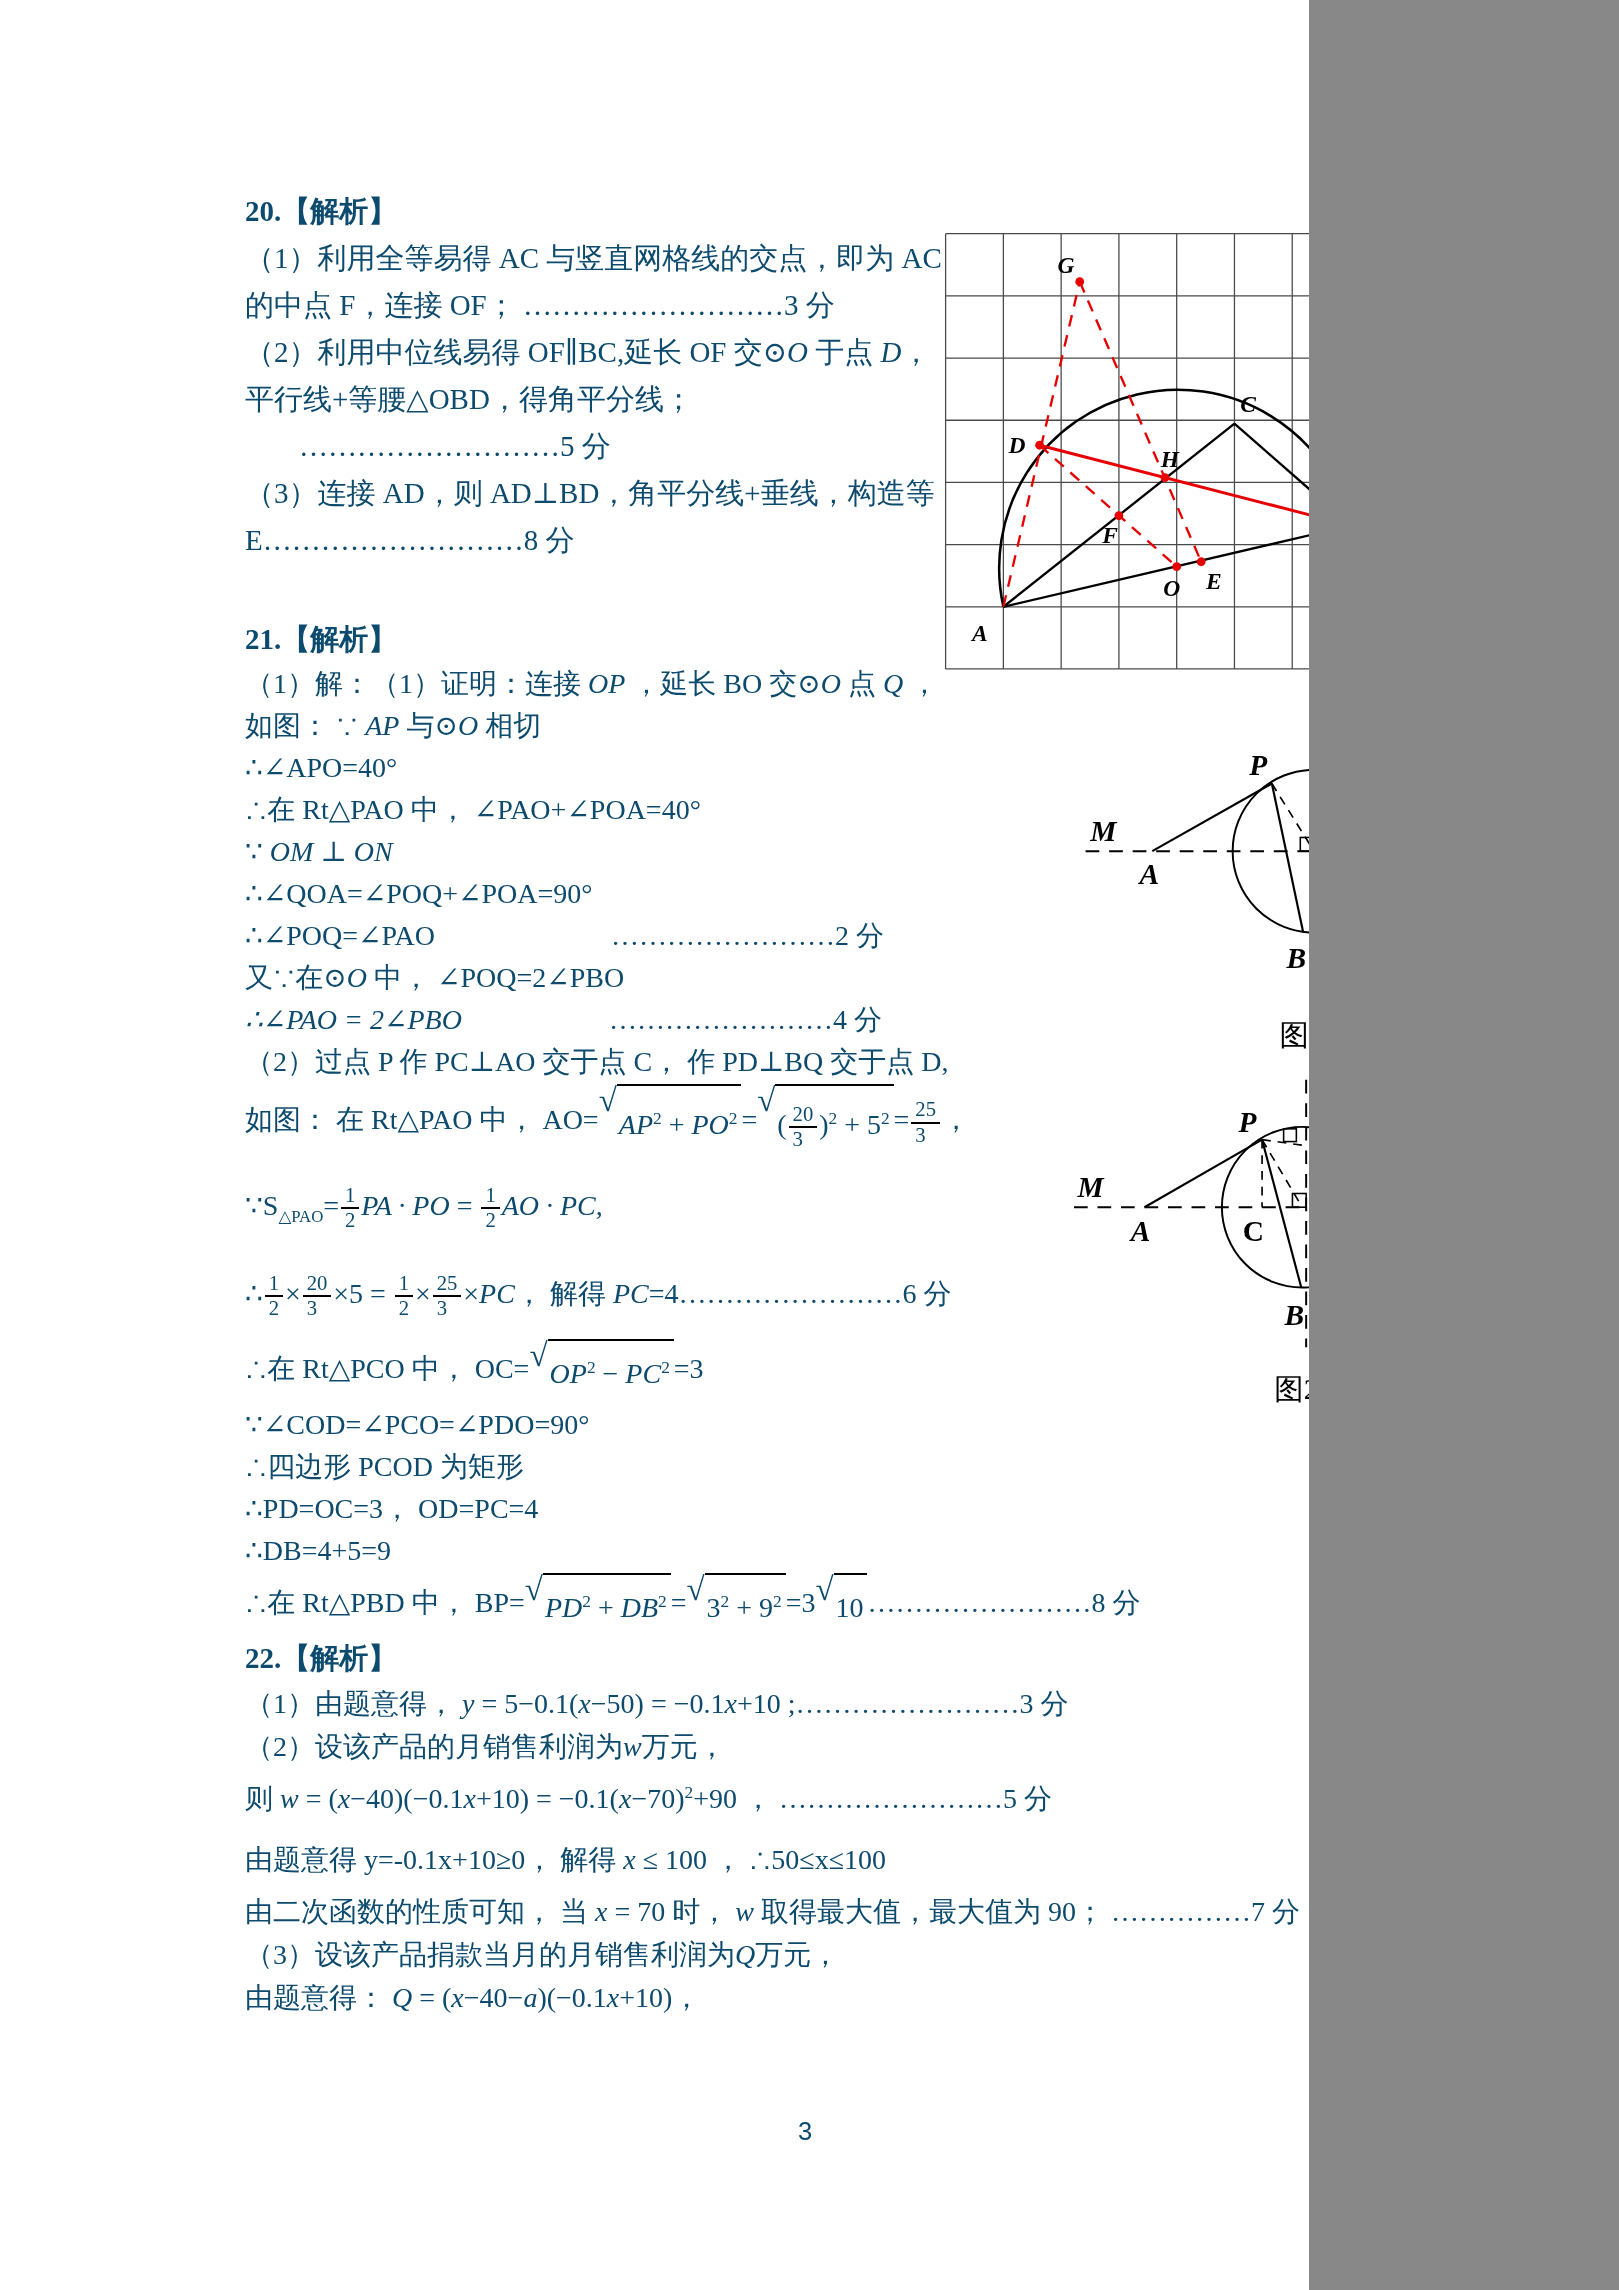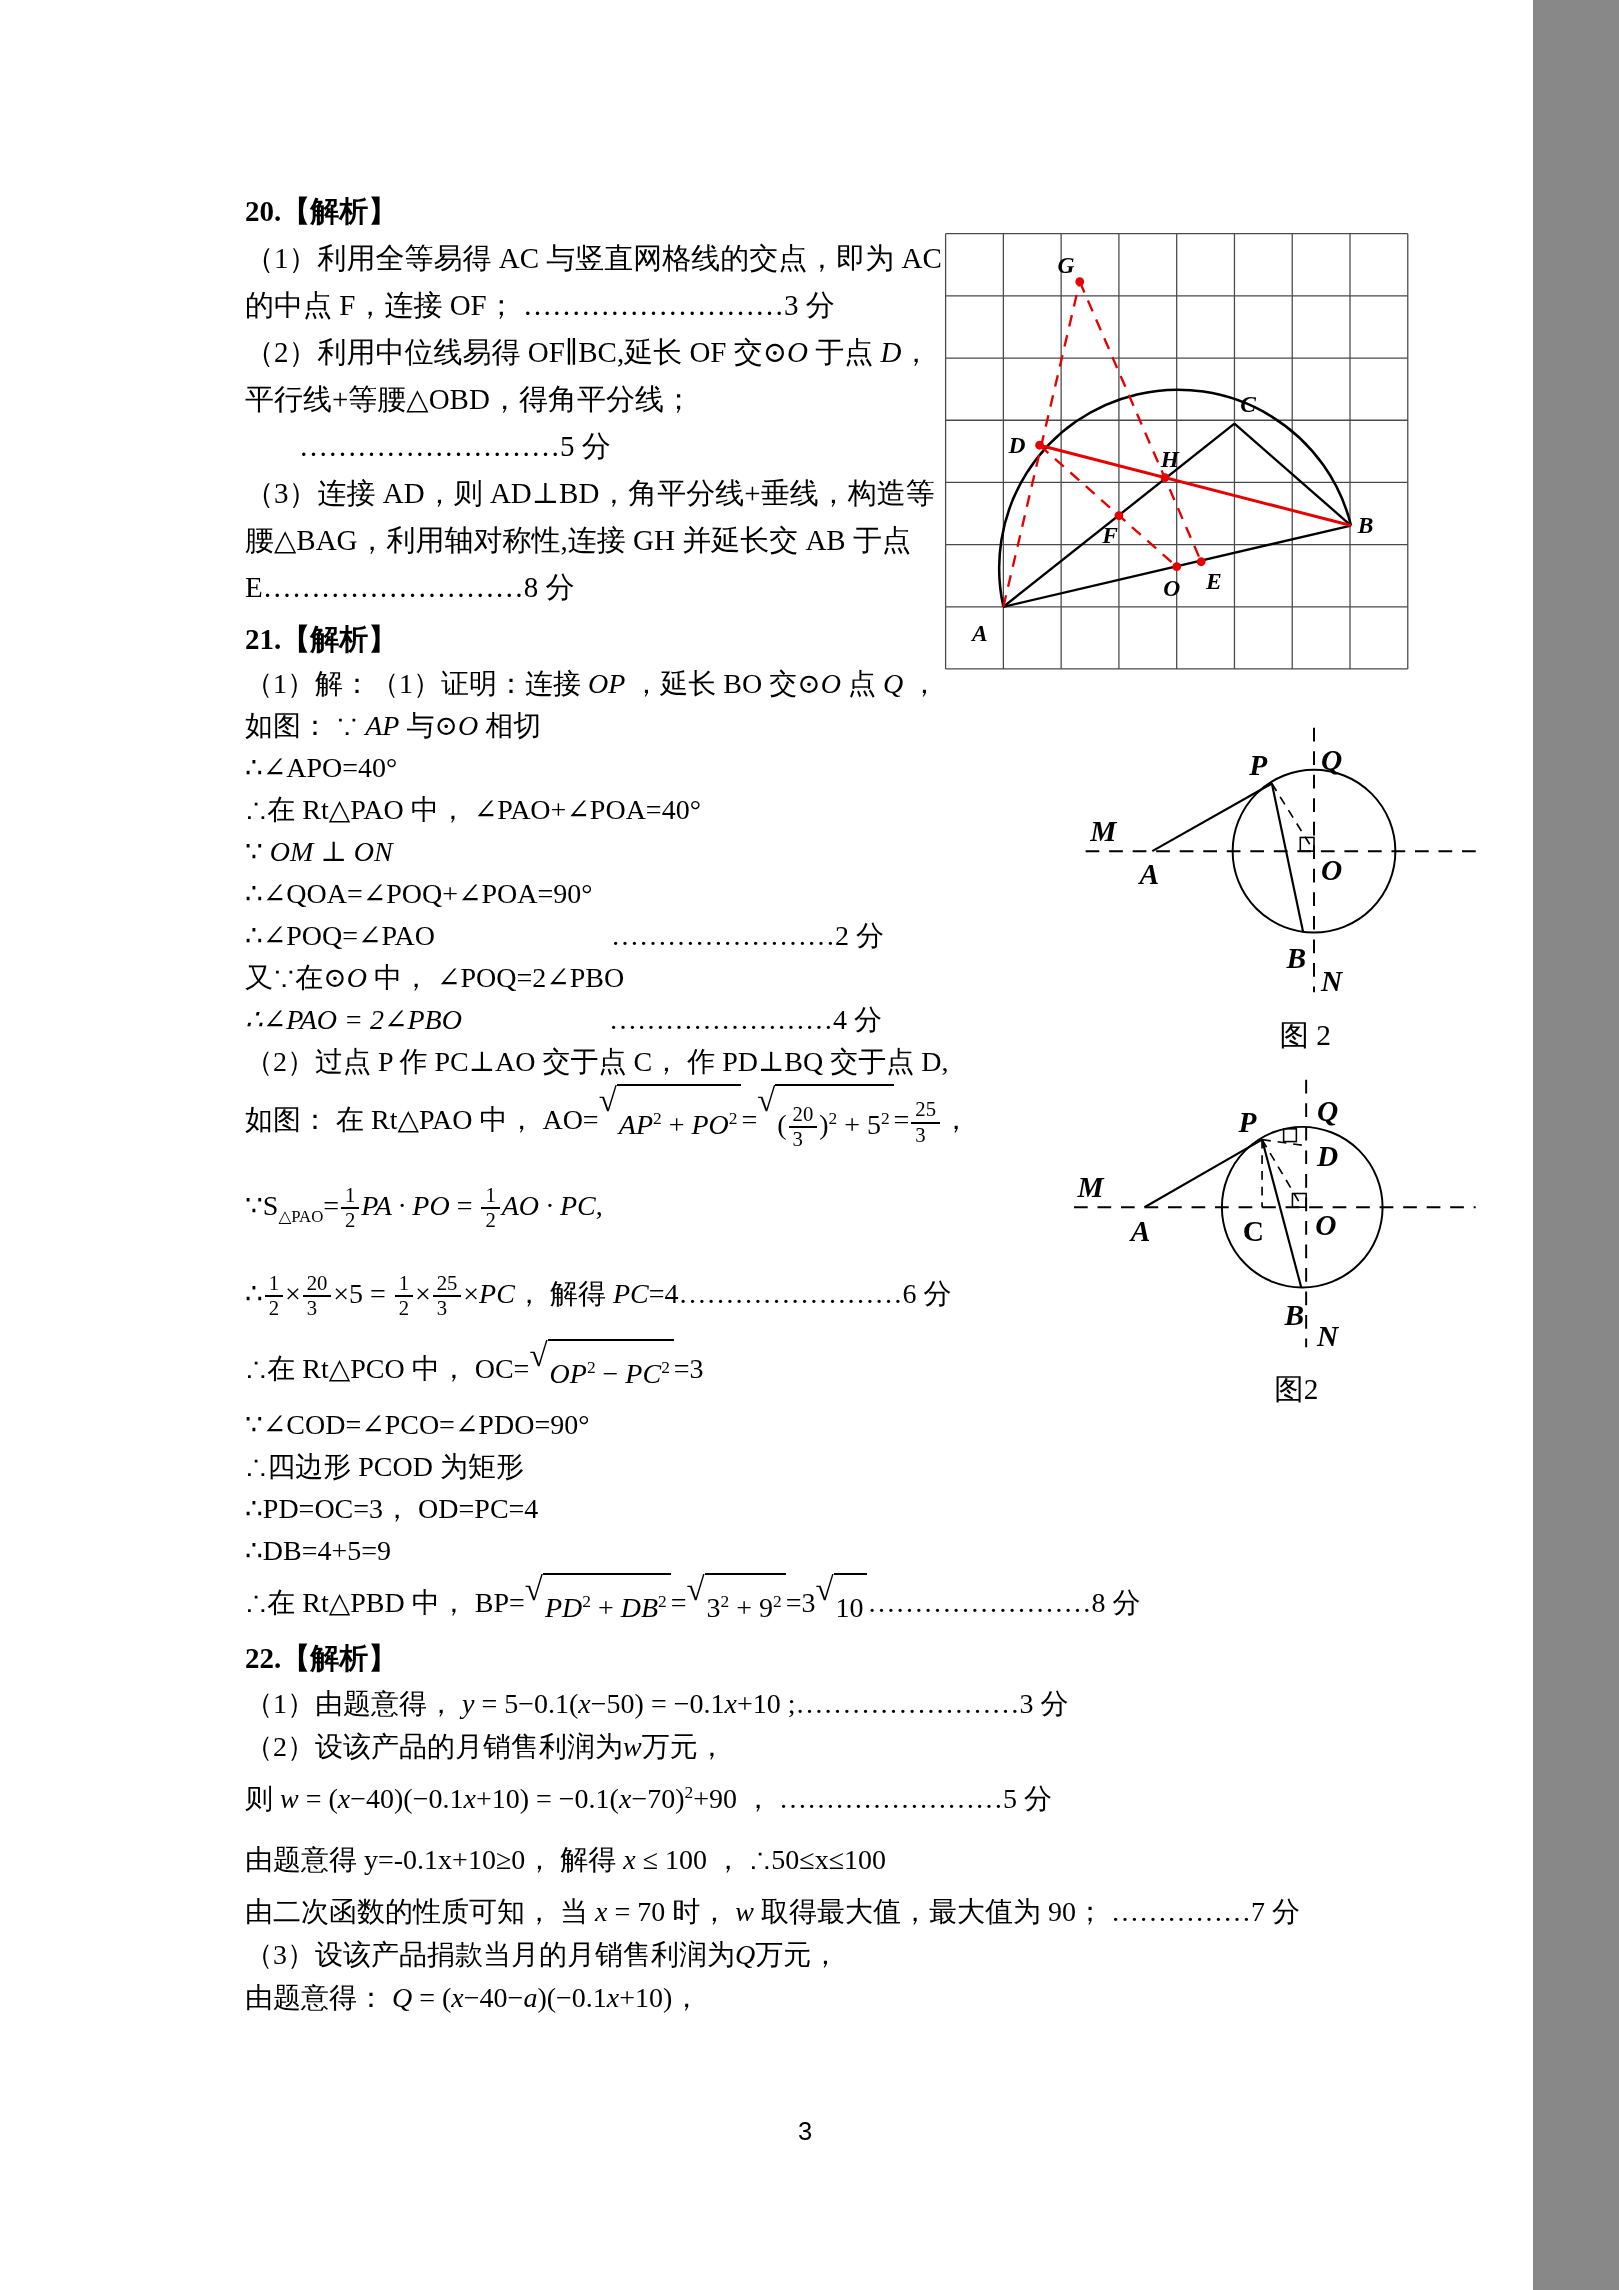--- a/index.html
+++ b/index.html
@@ -1,17 +1,17 @@
 <!DOCTYPE html>
 <html><head>
 <meta charset="utf-8">
 <style>
   html,body{margin:0;padding:0;background:#888;}
-  .page{position:relative;width:1525px;height:2291px;background:#ffffff;
-        font-family:"Liberation Serif","DejaVu Serif",serif;color:#000000;overflow:hidden;padding-left:8px;}
+  .page{position:relative;width:1309px;height:2291px;background:#ffffff;
+        font-family:"Liberation Serif","DejaVu Serif",serif;color:#0c4a6e;overflow:hidden;}
   .sec{position:absolute;}
   .ptitle{font-weight:bold;font-size:29px;line-height:47px;white-space:pre;}
   .ln{font-size:29px;line-height:47px;white-space:pre;}
   .p21 .ln,.p22 .ln{font-size:28px;line-height:42px;}
   .p22 .ln{line-height:43px;}
   .ln-f{line-height:74px !important;}
   .ln-F{line-height:88px !important;}
   .ln-m{line-height:61px !important;}
   .mi{font-style:italic;}
   .sp{vertical-align:super;font-size:0.62em;line-height:0;}
@@ -35,21 +35,20 @@
 <div class="page">
 
   <div class="sec p20" style="left:245px;top:188px;width:745px;">
     <div class="ptitle">20.【解析】</div>
     <div class="ln">（1）利用全等易得 AC 与竖直网格线的交点，即为 AC</div>
     <div class="ln">的中点 F，连接 OF； ………………………3 分</div>
     <div class="ln">（2）利用中位线易得 OF∥BC,延长 OF 交⊙<span class="mi">O</span> 于点 <span class="mi">D</span>，</div>
     <div class="ln">平行线+等腰△OBD，得角平分线；</div>
     <div class="ln"><span class="gap" style="width: 54px;"></span>………………………5 分</div>
     <div class="ln">（3）连接 AD，则 AD⊥BD，角平分线+垂线，构造等</div>
-    <div class="ln">腰△BAG，利用轴对称性,连接 GH 并延长交 AB 于点</div>
     <div class="ln">E………………………8 分</div>
   </div>
 
   <div class="sec p21" style="left:245px;top:616px;width:941px;">
     <div class="ptitle">21.【解析】</div>
     <div class="ln">（1）解：（1）证明：连接 <span class="mi">OP</span> ，延长 BO 交⊙<span class="mi">O</span> 点 <span class="mi">Q</span> ，</div>
     <div class="ln">如图： ∵ <span class="mi">AP</span> 与⊙<span class="mi">O</span> 相切</div>
     <div class="ln">∴∠APO=40°</div>
     <div class="ln">∴在 Rt△PAO 中， ∠PAO+∠POA=40°</div>
     <div class="ln">∵ <span class="mi">OM</span> ⊥ <span class="mi">ON</span></div>

